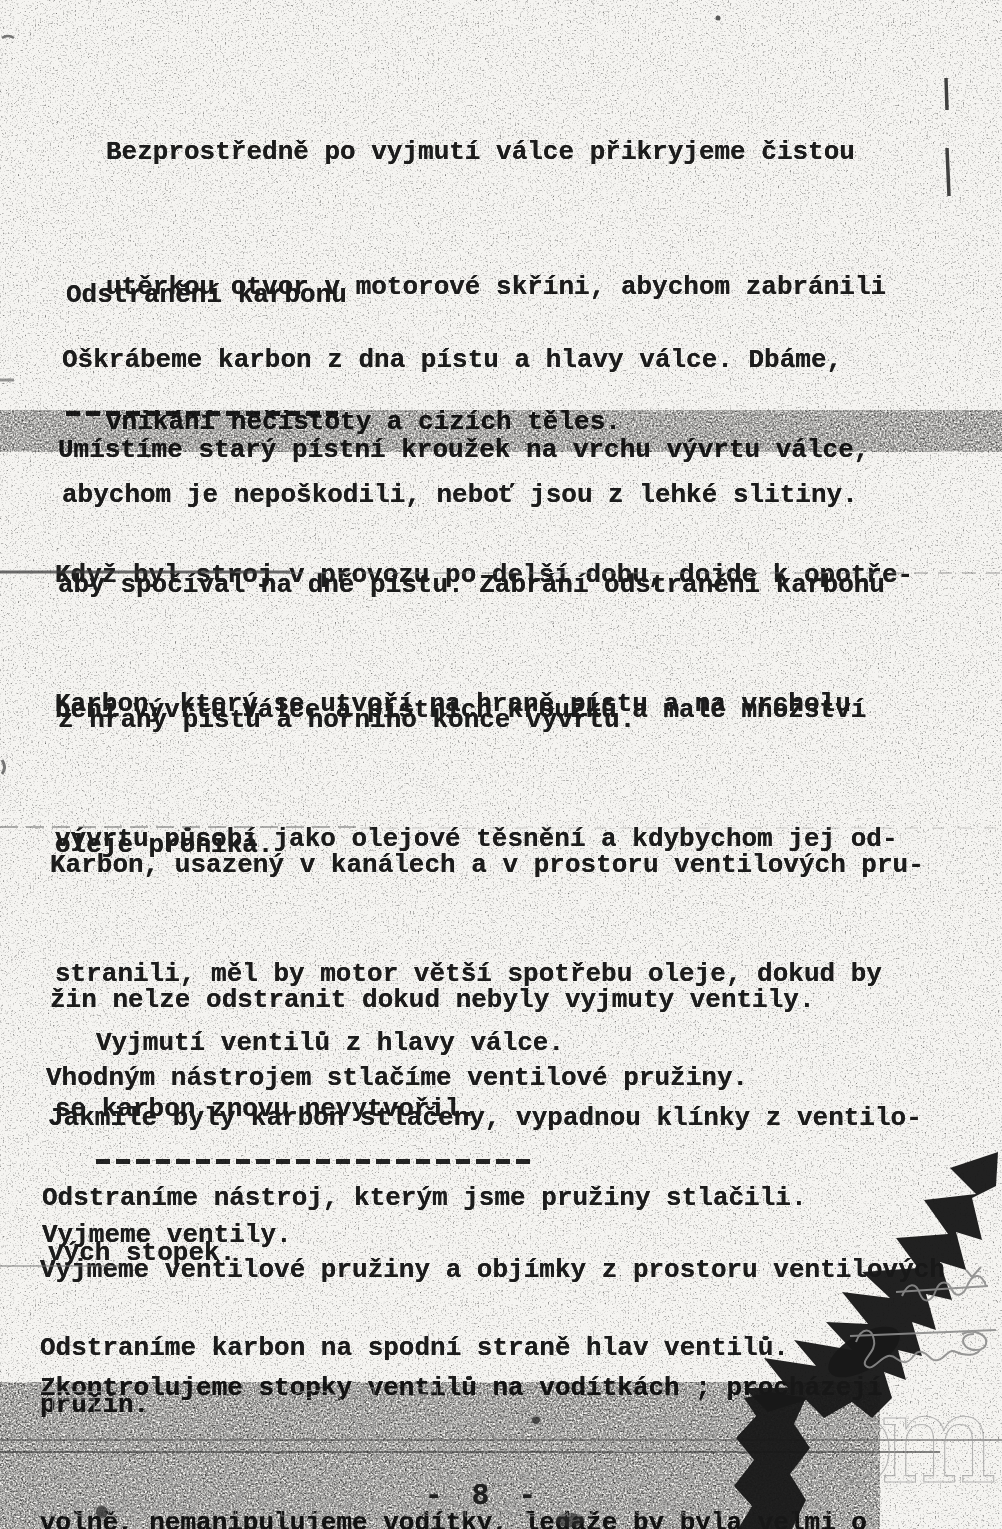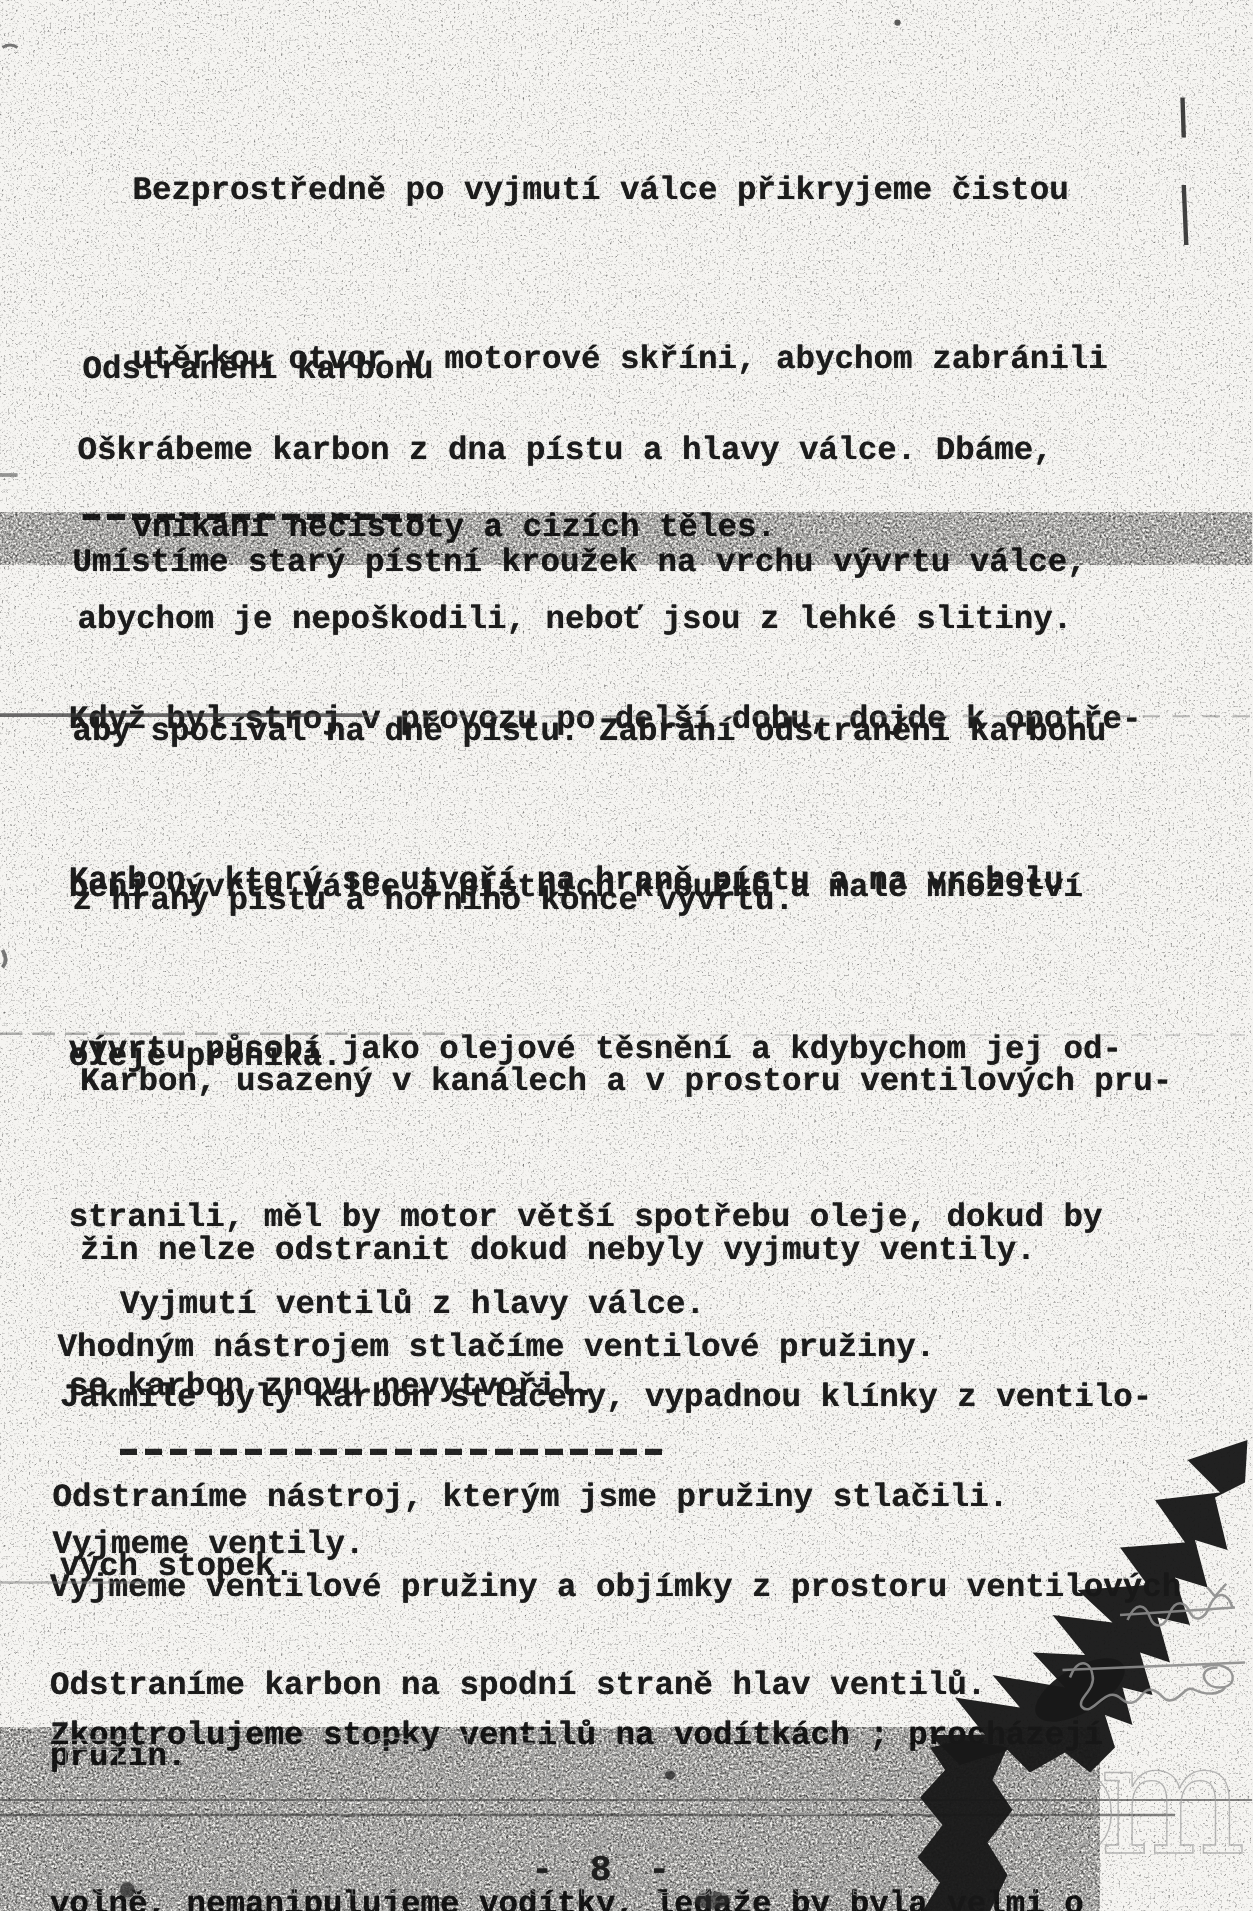--- a/index.html
+++ b/index.html
@@ -19,21 +19,21 @@
     height:5px;margin-top:3px;
     background:repeating-linear-gradient(90deg,#242424 0 14px,rgba(0,0,0,0) 14px 20px);
   }
   
   .b0{left:72px;top:40px;margin-left:34px;}
   .b1{left:66px;top:183px;}  .b1 .dash{width:272px;}
   .b2{left:62px;top:248px;}
   .b3{left:58px;top:338px;}
   .b4{left:55px;top:463px;}
   .b5{left:55px;top:592px;}
-  .b6{left:64px;top:753px;}
+  .b6{left:50px;top:753px;}
   .b7{left:52px;top:846px;}  .b7 .dash{width:600px;}
   .b8{left:48px;top:931px;margin-left:48px;}  .b8 .dash{width:438px;}
   .b9{left:46px;top:966px;}
   .b10{left:48px;top:1006px;}
   .b11{left:42px;top:1086px;}
   .b12{left:42px;top:1123px;}
   .b13{left:40px;top:1158px;}
   .b14{left:40px;top:1236px;}
   .b15{left:40px;top:1276px;}
   .pageno{

